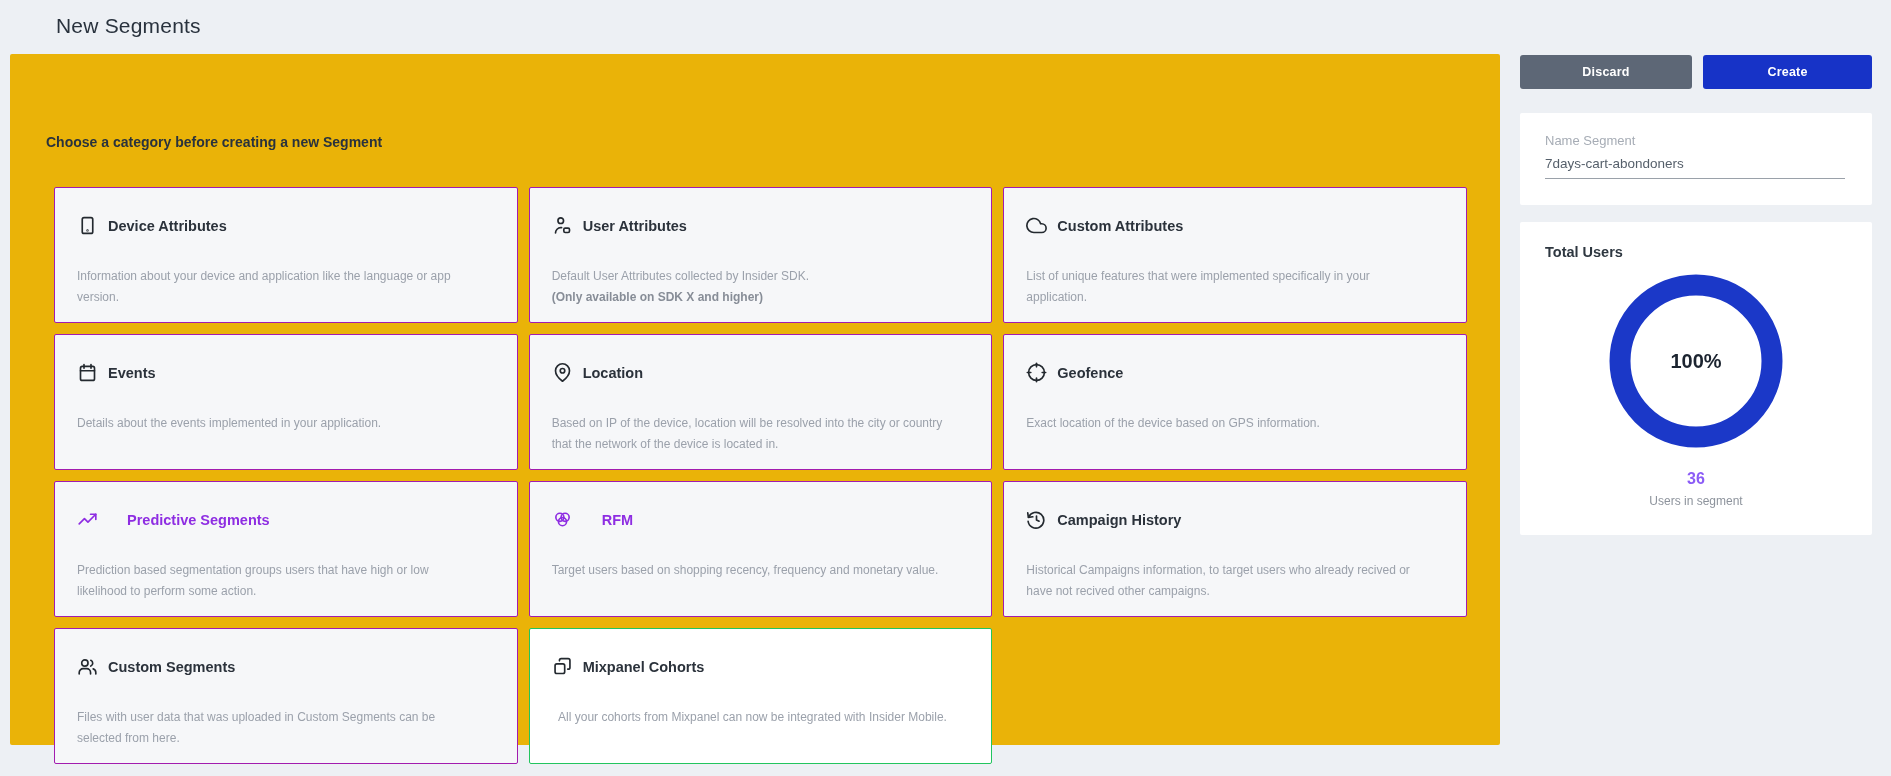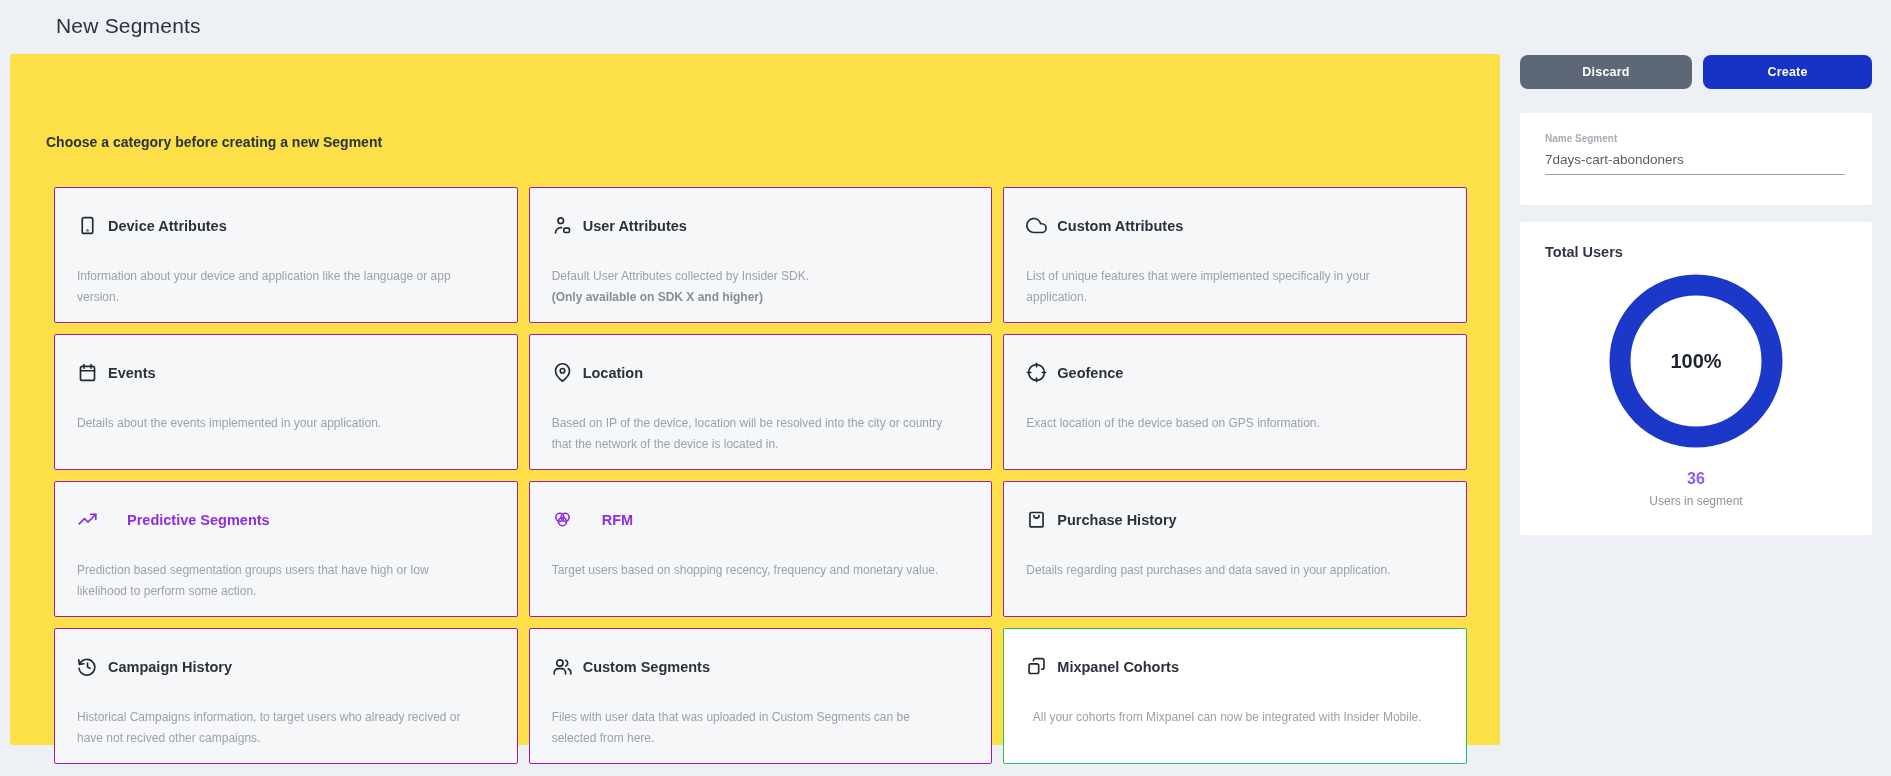--- a/index.html
+++ b/index.html
@@ -10,21 +10,21 @@
     color:#2b323b;
     position:relative;
   }
   .page-title {
     position:absolute; left:12px; top:14px;
     font-size:21px; font-weight:500; color:#29323d; letter-spacing:.2px;margin-left:44px;
   }
   .main-panel {
     position:absolute; left:10px; top:54px;
     width:1490px; height:691px;
-    background:#fde047; border-radius:2px;
+    background:#eab308; border-radius:2px;
   }
   .main-heading {
     position:absolute; left:36px; top:80px;
     font-size:14px; font-weight:700; color:#29323d;
   }
   .cards-grid {
     position:absolute; left:44px; top:133px;
     width:1413px;
     display:grid;
     grid-template-columns:repeat(3, 1fr);
@@ -53,30 +53,30 @@
   .card-desc {
     margin-top:30px;
     font-size:12px; line-height:1.75; color:#9ba1ab;
     max-width:420px;
   }
   .card-desc2 { font-size:12px; line-height:1.75; font-weight:700; color:#878d97; max-width:420px; }
 
   
   .btn {
     position:absolute; top:55px; height:34px;
-    border:none; border-radius:8px;
+    border:none; border-radius:3px;
     font-family:inherit; font-size:12.5px; font-weight:700; color:#ffffff;
     cursor:pointer; letter-spacing:.2px;
   }
   .btn-discard { left:1520px; width:172px; background:#5d6776; }
   .btn-create  { left:1703px; width:169px; background:#1733c7; }
 
   .side-card { position:absolute; left:1520px; width:352px; background:#ffffff; border-radius:2px; }
   .name-card { top:113px; height:92px; padding:20px 25px 0 25px; }
-  .name-label { font-size:10px; color:#a6acb5;font-weight:bold; }
+  .name-label { font-size:13px; color:#a6acb5; }
   .name-input {
     display:block; margin-top:8px; width:300px;
     border:none; border-bottom:1px solid #9aa1a9; background:transparent;
     font-family:inherit; font-size:13.5px; color:#555f6a;
     padding:0 0 7px 0; outline:none;
   }
   .total-card { top:222px; height:313px; }
   .total-title { position:absolute; left:25px; top:22px; font-size:14.5px; font-weight:700; color:#2e3740; }
   .donut-wrap { position:absolute; left:81px; top:44px; width:190px; height:190px; }
   .donut-wrap svg { width:190px; height:190px; display:block; }
@@ -201,32 +201,20 @@
               <circle cx="9" cy="9.5" r="4.6"></circle>
               <circle cx="15" cy="9.5" r="4.6"></circle>
               <circle cx="12" cy="14.5" r="4.6"></circle>
             </svg>
         </span>
         <span class="card-title">RFM</span>
       </div>
       <div class="card-desc">Target users based on shopping recency, frequency and monetary value.</div>
     </div>
 
-    <div class="cat-card">
-      <div class="card-title-row">
-        <span class="icn">
-          <svg viewBox="0 0 24 24">
-              <rect x="4.5" y="4" width="15" height="16.5" rx="2"></rect>
-              <path d="M9 7.5a3 3 0 0 0 6 0"></path>
-            </svg>
-        </span>
-        <span class="card-title">Purchase History</span>
-      </div>
-      <div class="card-desc">Details regarding past purchases and data saved in your application.</div>
-    </div>
 
     <div class="cat-card">
       <div class="card-title-row">
         <span class="icn">
           <svg viewBox="0 0 24 24">
               <polyline points="2 4.5 2.7 9.6 7.8 8.9"></polyline>
               <path d="M3 9.4a9 9 0 1 1-0.6 4.6"></path>
               <polyline points="12 8 12 12.5 15 14"></polyline>
             </svg>
         </span>

